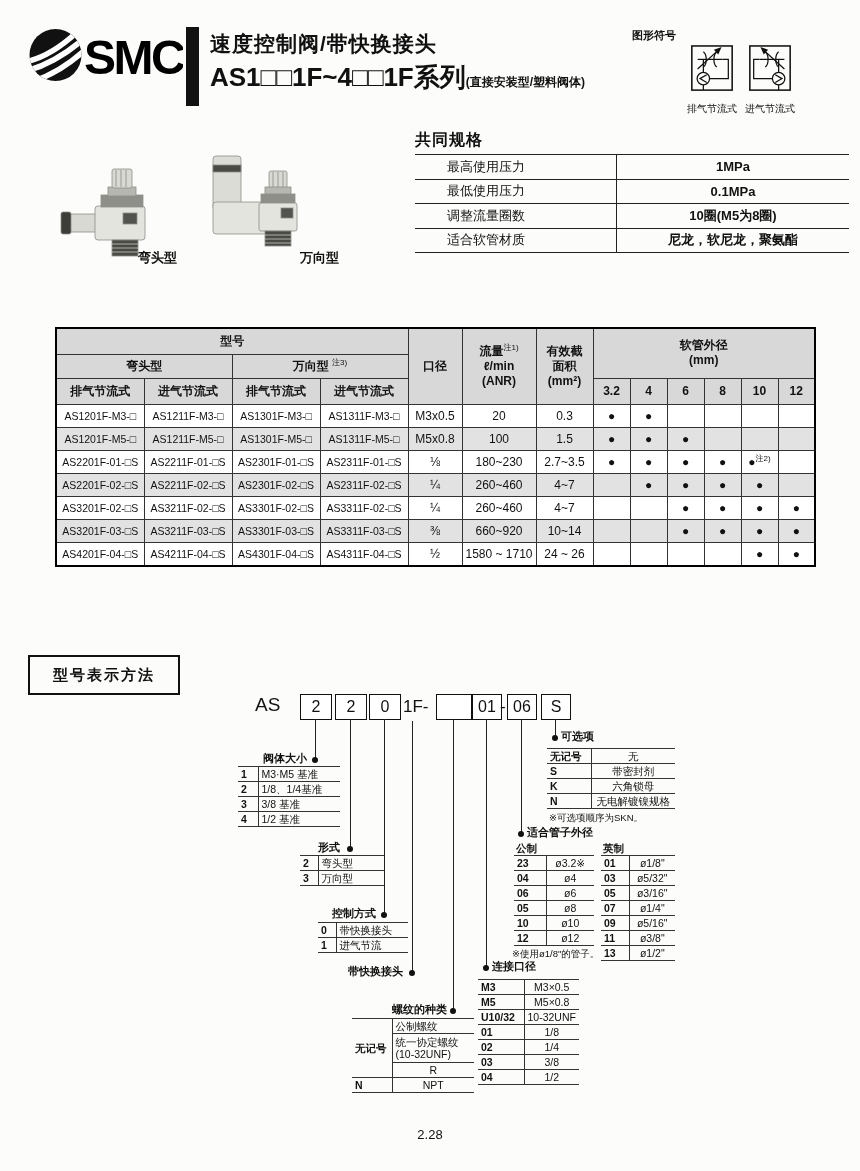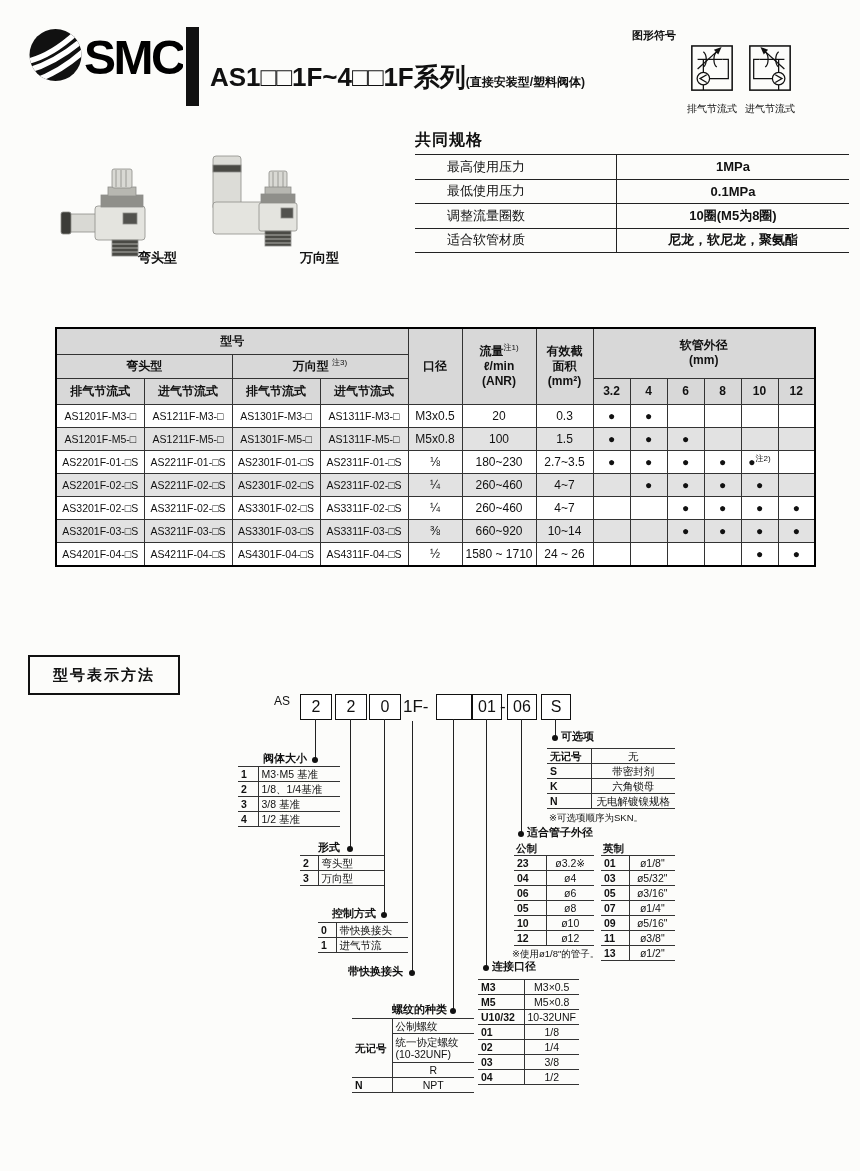--- a/index.html
+++ b/index.html
@@ -33,21 +33,21 @@
   .main tr.shade td{background:#e2e2e2;}
   .main td.dotc{font-size:12px;line-height:1;position:relative;}
   sup.note{font-size:8px;font-weight:normal;vertical-align:super;line-height:0;}
 
   .notes{left:57px;top:567px;font-size:11px;line-height:15.5px;}
 
   .method-box{left:28px;top:655px;width:148px;height:36px;border:2px solid #111;
       display:flex;align-items:center;justify-content:center;font-size:15px;font-weight:bold;letter-spacing:2px;}
 
   
-  .as-prefix{left:274px;top:694px;font-size:12px;}
+  .as-prefix{left:255px;top:694px;font-size:19px;}
   .cbox{position:absolute;border:1.5px solid #111;width:30px;height:24px;background:#fff;
         display:flex;align-items:center;justify-content:center;font-size:16px;top:694px;}
   .ctext{position:absolute;top:697px;font-size:17px;}
   .vline{position:absolute;width:1px;background:#222;}
   .ldot{position:absolute;width:6px;height:6px;border-radius:50%;background:#111;}
   .glabel{position:absolute;font-size:11px;font-weight:bold;white-space:nowrap;}
   .slabel{position:absolute;font-size:10.5px;font-weight:bold;white-space:nowrap;}
   .snote{position:absolute;font-size:9.5px;white-space:nowrap;}
 
   
@@ -73,20 +73,21 @@
       </defs>
     <circle cx="55" cy="60" r="52" fill="#111"></circle>
     <g clip-path="url(#cp)" stroke="#fff" fill="none">
       <path d="M2,72 Q48,60 96,16" stroke-width="11"></path>
       <path d="M-4,92 Q50,78 104,34" stroke-width="11"></path>
       <path d="M12,112 Q62,96 112,52" stroke-width="11"></path>
     </g>
     <text x="112" y="98" font-size="96" font-weight="bold" letter-spacing="-5">SMC</text>
   </svg>
   <div class="abs black-bar"></div>
+  <div class="abs title1">速度控制阀/带快换接头</div>
   <div class="abs title2">
     <span class="big">AS1□□1F~4□□1F系列</span><span class="paren">(直接安装型/塑料阀体)</span>
   </div>
   <div class="abs symbols-label">图形符号</div>
 
   <svg class="abs" style="left:688px;top:40px" width="48" height="58" viewBox="0 0 50 60">
     <g stroke="#111" stroke-width="1.3" fill="none">
       <rect x="4" y="6" width="42" height="46" stroke-width="1.6"></rect>
       <path d="M10,20 H36"></path>
       <path d="M16,12 C20,15 20,25 16,28"></path>
@@ -585,13 +586,14 @@
           <td class="desc">六角锁母</td>
         </tr>
         <tr>
           <td class="code">N</td>
           <td class="desc">无电解镀镍规格</td>
         </tr>
       </tbody>
   </table>
   <div class="snote" style="left:549px;top:812px">※可选项顺序为SKN。</div>
 
+  <div class="abs pageno">2.28</div>
 </div>
 
 </body></html>

